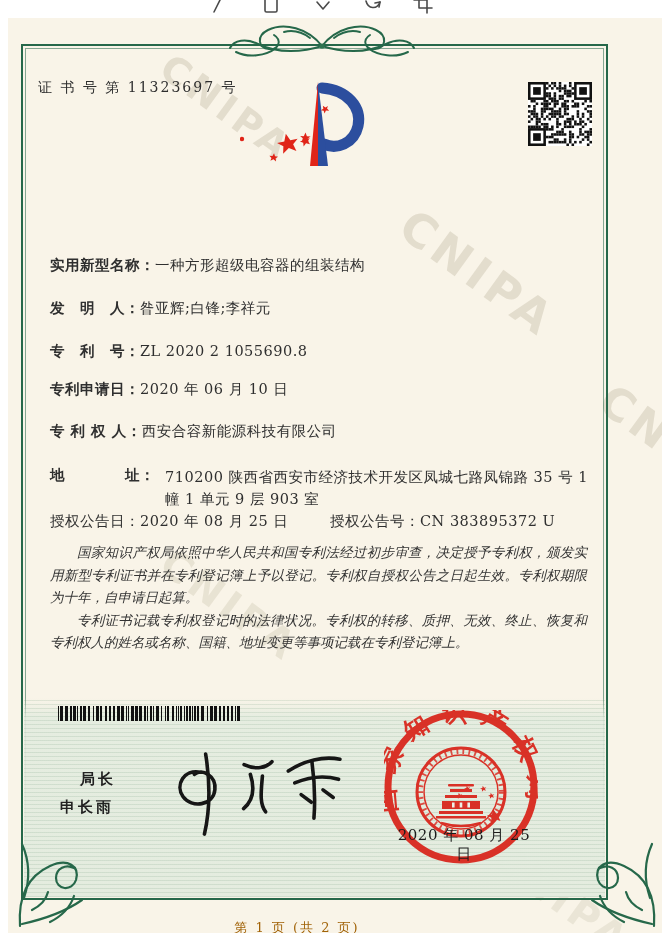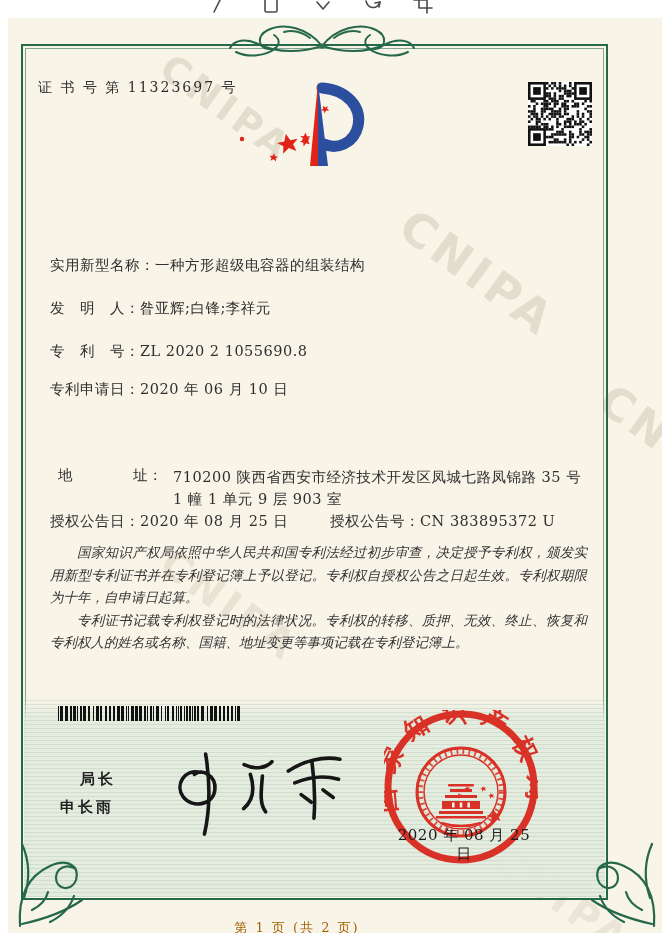--- a/index.html
+++ b/index.html
@@ -35,23 +35,23 @@
   .orn{position:absolute;pointer-events:none;}
   .g-stroke{stroke:var(--green);fill:none;stroke-linecap:round;stroke-linejoin:round;}
 
   .certno{position:absolute;left:30px;top:61px;font-size:14px;letter-spacing:2px;color:#2e2e2e;}
   .logo{position:absolute;left:232px;top:60px;width:130px;height:100px;}
   .qr{position:absolute;left:520px;top:64px;width:64px;height:64px;}
   .title{position:absolute;left:13px;top:156px;width:587px;text-align:center;
     font-size:36px;font-weight:700;letter-spacing:8px;color:#1f1f1f;}
 
   .frow{position:absolute;left:42px;width:545px;font-size:14.5px;color:#2f2f2f;letter-spacing:.5px;}
-  .frow .flabel{white-space:pre;}
+  .frow .flabel{white-space:pre;font-weight:bold;}
   .addr{display:flex;}
-  .addr .flabel{flex:0 0 115px;margin-left:8px;}
+  .addr .flabel{flex:0 0 115px;}
   .addr .fvalue{width:430px;line-height:22px;}
   .grant .gcell-r{position:absolute;left:280px;top:0;}
 
   .paras{position:absolute;left:42px;top:523px;width:537px;font-size:13.5px;line-height:22.6px;
     color:#333;font-style:italic;text-align:justify;}
   .paras p{text-indent:2em;}
 
   .barcode{position:absolute;left:50px;top:688px;width:184px;height:16px;}
   .signer-title{position:absolute;left:52px;top:752px;font-size:15px;font-weight:700;color:#222;letter-spacing:3px;margin-left:20px;}
   .signer-name{position:absolute;left:52px;top:780px;font-size:15px;font-weight:700;color:#222;letter-spacing:3px;}
@@ -408,20 +408,23 @@
     </div>
     <div class="frow" style="top:281px">
       <span class="flabel">发　明　人：</span><span class="fvalue">昝亚辉;白锋;李祥元</span>
     </div>
     <div class="frow" style="top:324px">
       <span class="flabel">专　利　号：</span><span class="fvalue">ZL 2020 2 1055690.8</span>
     </div>
     <div class="frow" style="top:362px">
       <span class="flabel">专利申请日：</span><span class="fvalue">2020 年 06 月 10 日</span>
     </div>
+    <div class="frow" style="top:404px">
+      <span class="flabel">专 利 权 人：</span><span class="fvalue">西安合容新能源科技有限公司</span>
+    </div>
     <div class="frow addr" style="top:448px">
       <span class="flabel">地　　　　址：</span>
         <span class="fvalue">710200 陕西省西安市经济技术开发区凤城七路凤锦路 35 号 1 幢 1 单元 9 层 903 室</span>
     </div>
     <div class="frow grant" style="top:494px">
       <span class="gcell-l"><span>授权公告日：</span><span>2020 年 08 月 25 日</span></span>
       <span class="gcell-r"><span>授权公告号：</span><span>CN 383895372 U</span></span>
     </div>
 
     <div class="paras">

